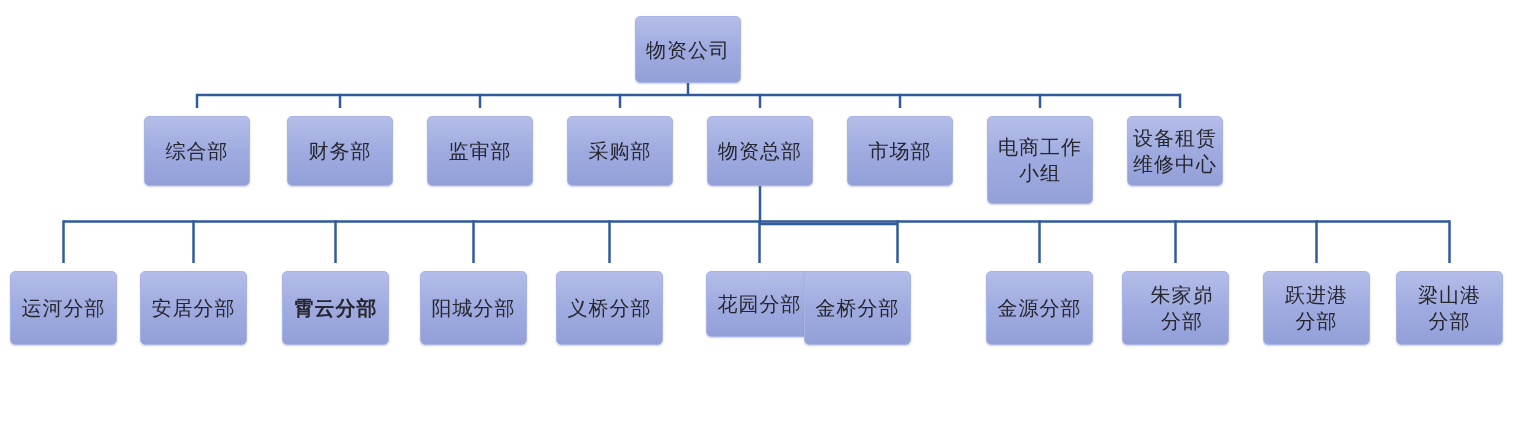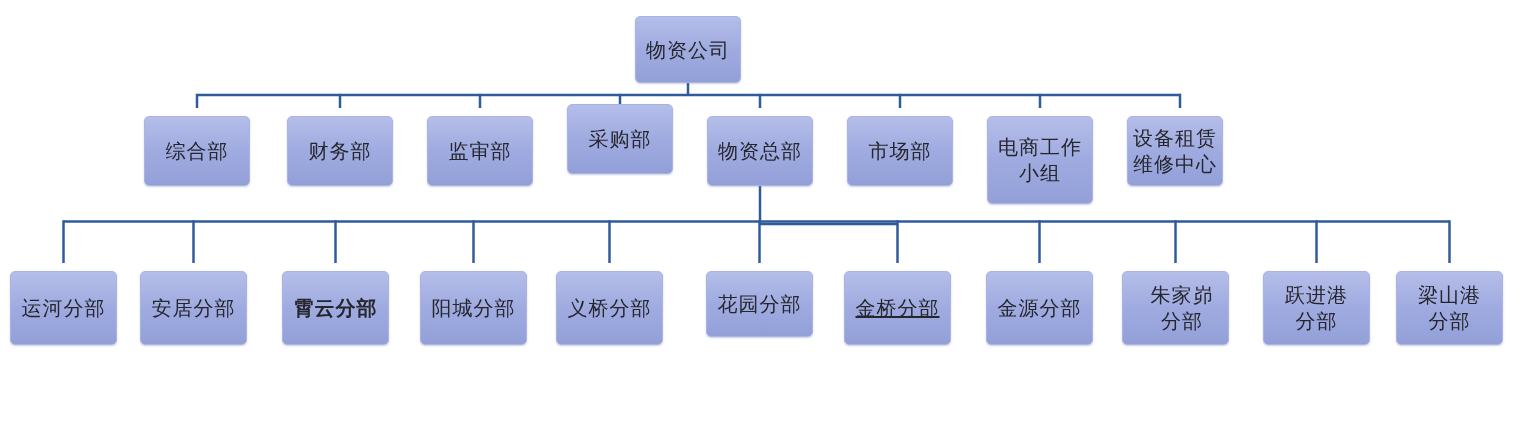--- a/index.html
+++ b/index.html
@@ -75,35 +75,35 @@
     <line class="conn" x1="1175.5" y1="220.3" x2="1175.5" y2="263"></line>
     <line class="conn" x1="1316.5" y1="220.3" x2="1316.5" y2="263"></line>
     <line class="conn" x1="1449.5" y1="220.3" x2="1449.5" y2="263"></line>
   </svg>
 
   <div class="node" style="left:635px; top:8px; width:106px; height:67px;">物资公司</div>
 
   <div class="node" style="left:144px; top:108px; width:106px; height:70px;">综合部</div>
   <div class="node" style="left:287px; top:108px; width:106px; height:70px;">财务部</div>
   <div class="node" style="left:427px; top:108px; width:106px; height:70px;">监审部</div>
-  <div class="node" style="left:567px; top:96px; width:106px; height:70px;">采购部</div>
+  <div class="node" style="left:567px; top:108px; width:106px; height:70px;">采购部</div>
   <div class="node" style="left:707px; top:108px; width:106px; height:70px;">物资总部</div>
   <div class="node" style="left:847px; top:108px; width:106px; height:70px;">市场部</div>
   <div class="node" style="left:987px; top:108px; width:106px; height:88px;">电商工作
 小组</div>
   <div class="node" style="left:1127px; top:108px; width:96px; height:70px;">设备租赁
 维修中心</div>
 
   <div class="node" style="left:10px;   top:263px; width:107px; height:74px;">运河分部</div>
   <div class="node" style="left:140px;  top:263px; width:107px; height:74px;">安居分部</div>
   <div class="node" style="left:282px;  top:263px; width:107px; height:74px;font-weight:bold;">霄云分部</div>
   <div class="node" style="left:420px;  top:263px; width:107px; height:74px;">阳城分部</div>
   <div class="node" style="left:556px;  top:263px; width:107px; height:74px;">义桥分部</div>
   <div class="node" style="left:706px;  top:263px; width:107px; height:66px;">花园分部</div>
-  <div class="node" style="left:844px;  top:263px; width:107px; height:74px;text-decoration:underline;">金桥分部</div>
+  <div class="node" style="left:804px;  top:263px; width:107px; height:74px;">金桥分部</div>
   <div class="node" style="left:986px;  top:263px; width:107px; height:74px;">金源分部</div>
   <div class="node" style="left:1122px; top:263px; width:107px; height:74px;padding-left:13px;">朱家峁
 分部</div>
   <div class="node" style="left:1263px; top:263px; width:107px; height:74px;">跃进港
 分部</div>
   <div class="node" style="left:1396px; top:263px; width:107px; height:74px;">梁山港
 分部</div>
 
 </div>
 

